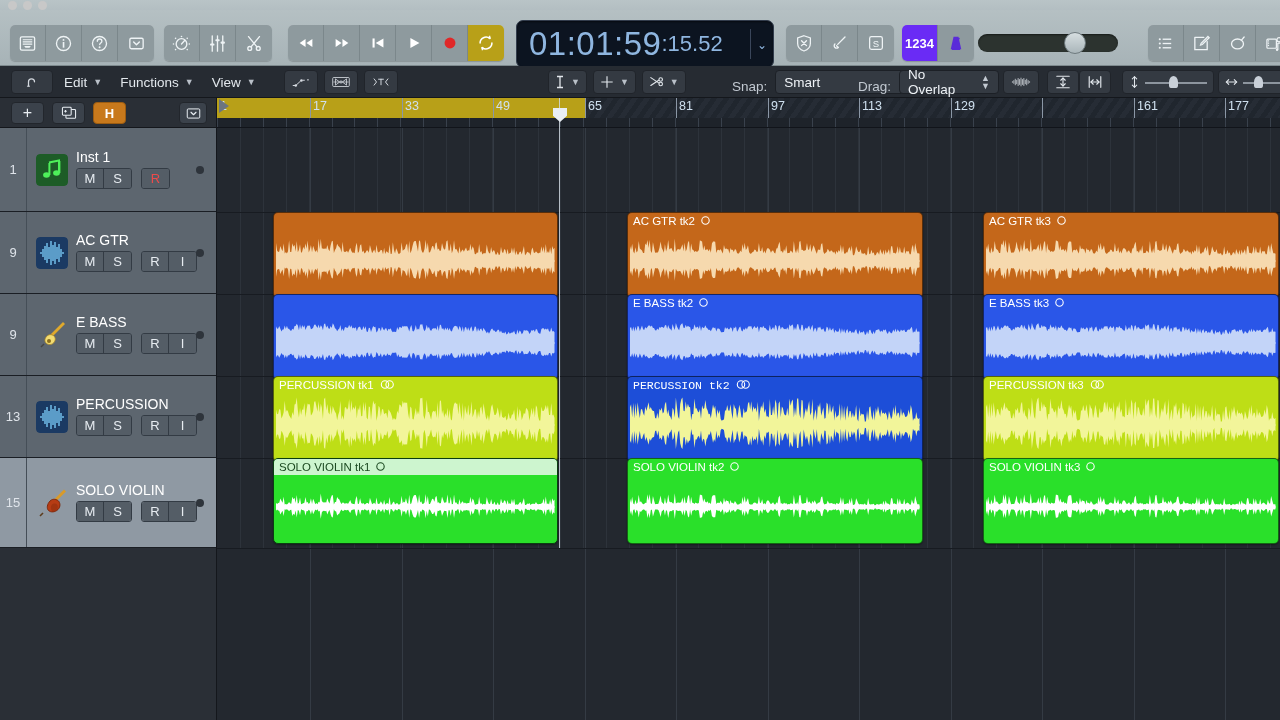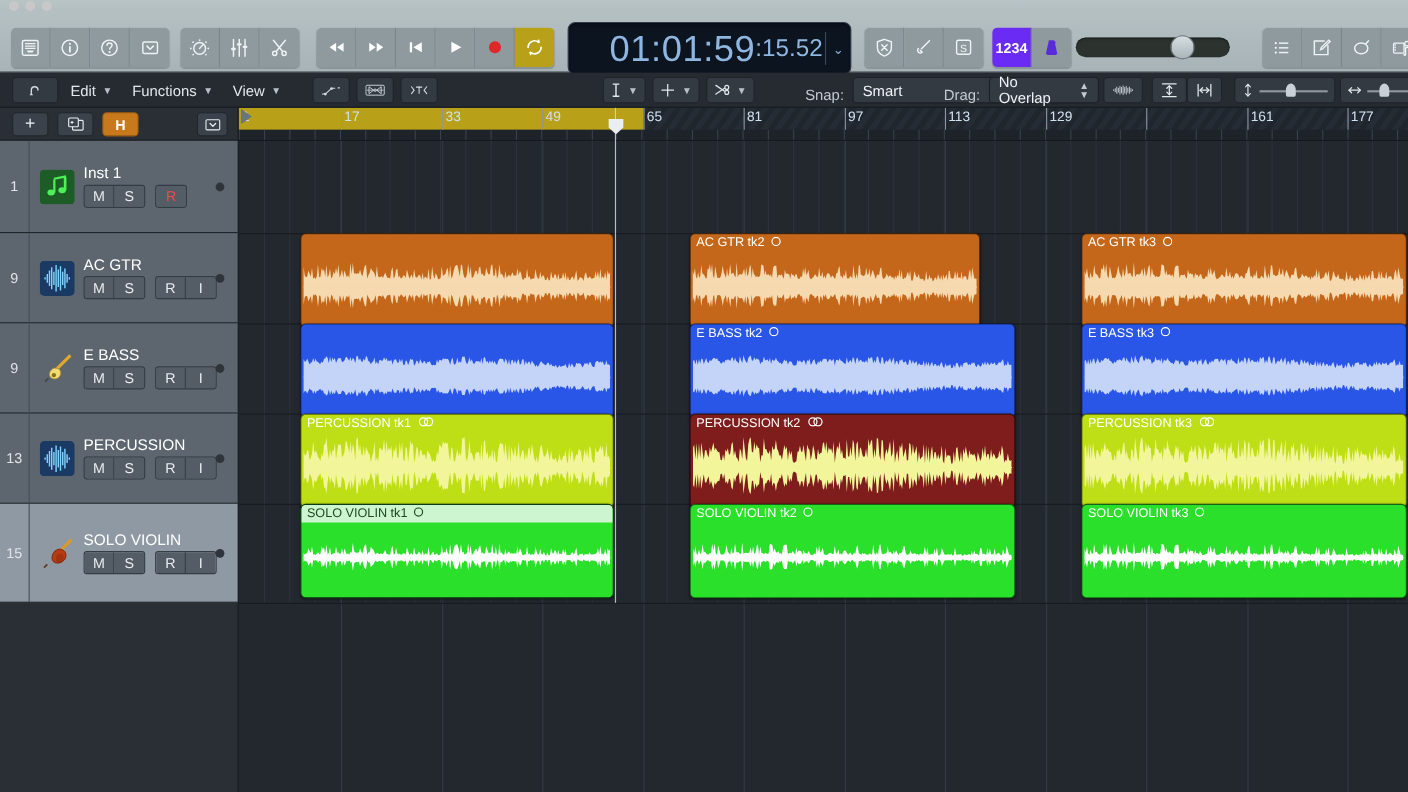--- a/index.html
+++ b/index.html
@@ -20,21 +20,21 @@
      box-shadow:0 1px 0 rgba(255,255,255,.32) inset, 0 1px 1px rgba(0,0,0,.18); }
   .grp .btn{ width:36px; height:36px; background:#8e9a9e; border-right:1px solid #7b878b;
      display:flex; align-items:center; justify-content:center; cursor:default; }
   .grp .btn:last-child{ border-right:none; }
   .grp .btn svg{ display:block; }
   .grp .btn.rec{ background:#8e9a9e; }
   .grp .btn.cyc{ background:#b8a018; }
 
   #lcd{ position:absolute; left:516px; top:10px; width:258px; height:48px;
      background:#0c1420; border-radius:7px; border:1px solid #323c4c;
-     display:flex; align-items:center; box-shadow:0 1px 2px rgba(0,0,0,.5) inset;justify-content:center; }
+     display:flex; align-items:center; box-shadow:0 1px 2px rgba(0,0,0,.5) inset; }
   #lcd .big{ font-size:33px; color:#8fb6e0; letter-spacing:.5px; padding-left:12px;
      font-family:"Liberation Sans", sans-serif; font-weight:300; }
   #lcd .small{ font-size:22px; color:#8fb6e0; font-weight:300; }
   #lcd .sep{ position:absolute; right:22px; top:8px; bottom:8px; width:1px; background:#3a465a; }
   #lcd .chev{ position:absolute; right:6px; top:17px; color:#8fb6e0; font-size:12px; }
 
   #zoomslider{ position:absolute; left:978px; top:24px; width:140px; height:18px;
      background:#2c332f; border-radius:9px; box-shadow:0 1px 2px rgba(0,0,0,.5) inset; }
   #zoomknob{ position:absolute; left:86px; top:-2px; width:22px;height:22px;border-radius:50%;
      background:linear-gradient(#d6dee0,#aab6ba); border:1px solid #6f7b7f; }
@@ -799,21 +799,21 @@
     </div>
   <div id="regions">
       <div class="region" style="left: 56px; top: 84px; width: 285px; height: 86px; background: rgb(196, 103, 26);">
         <div class="wave" style="top: 18px; height: 60px;">
           <svg viewBox="0 0 285 60" preserveAspectRatio="none">
             <path d="M0.0,11.7L1.1,19.5L2.2,21.0L3.3,20.4L4.4,14.9L5.5,17.9L6.6,20.3L7.7,12.5L8.8,22.4L9.9,21.1L11.0,22.6L12.1,20.2L13.2,9.2L14.3,21.1L15.4,20.9L16.5,12.3L17.6,15.7L18.7,13.7L19.8,20.6L20.9,10.0L22.0,21.3L23.1,18.7L24.2,13.3L25.3,22.1L26.4,20.6L27.5,15.8L28.6,18.6L29.7,12.5L30.8,17.8L31.9,9.4L33.0,21.5L34.1,18.6L35.2,14.1L36.3,21.2L37.4,14.7L38.5,18.0L39.6,21.1L40.7,19.0L41.8,21.8L42.9,7.8L44.0,18.3L45.1,7.8L46.2,17.6L47.3,17.5L48.4,18.1L49.5,17.2L50.6,18.2L51.7,14.1L52.8,18.3L53.9,20.2L55.0,14.6L56.1,10.5L57.2,9.8L58.3,22.1L59.4,19.1L60.5,17.2L61.6,12.7L62.7,14.9L63.8,15.9L64.9,17.6L66.0,21.6L67.1,10.8L68.2,20.2L69.3,21.0L70.4,20.8L71.5,19.8L72.6,21.7L73.7,19.2L74.8,16.8L75.9,19.9L77.0,21.7L78.1,21.6L79.2,22.2L80.3,15.2L81.4,11.8L82.5,22.1L83.6,20.4L84.7,14.2L85.8,13.3L86.9,21.2L88.0,19.6L89.1,22.4L90.2,21.4L91.3,19.4L92.4,19.5L93.5,21.8L94.6,14.0L95.7,18.1L96.8,22.2L97.9,20.3L99.0,18.6L100.1,22.2L101.2,13.8L102.3,20.3L103.4,21.6L104.5,20.6L105.6,18.7L106.7,19.3L107.8,23.3L108.9,16.7L110.0,23.1L111.1,20.3L112.2,21.1L113.3,22.3L114.4,13.2L115.5,23.1L116.6,22.7L117.7,11.3L118.8,18.9L119.9,22.6L121.0,17.2L122.1,19.4L123.2,22.8L124.3,22.7L125.4,21.7L126.5,11.3L127.6,19.8L128.7,18.7L129.8,18.1L130.9,14.3L132.0,12.5L133.1,21.8L134.2,9.8L135.3,22.2L136.4,19.8L137.5,14.9L138.6,11.1L139.7,10.1L140.8,10.0L141.9,14.9L143.0,20.4L144.1,9.3L145.2,10.6L146.3,18.4L147.4,21.4L148.5,21.4L149.6,18.1L150.7,8.8L151.8,18.6L152.9,11.4L154.0,21.6L155.1,21.2L156.2,18.5L157.3,15.0L158.4,15.3L159.5,19.0L160.6,12.5L161.7,11.3L162.8,18.7L163.9,17.5L165.0,20.0L166.1,19.4L167.2,12.1L168.3,16.3L169.4,18.7L170.5,17.8L171.6,10.6L172.7,9.3L173.8,19.6L174.9,19.6L176.0,12.4L177.1,22.3L178.2,19.1L179.3,9.3L180.4,18.6L181.5,17.8L182.6,19.8L183.7,22.4L184.8,15.3L185.9,21.8L187.0,19.8L188.1,18.5L189.2,20.7L190.3,18.5L191.4,16.5L192.5,19.9L193.6,19.2L194.7,19.6L195.8,12.8L196.9,19.4L198.0,15.2L199.1,17.5L200.2,22.9L201.3,23.3L202.4,21.3L203.5,22.1L204.6,13.0L205.7,21.4L206.8,20.0L207.9,23.4L209.0,22.3L210.1,22.2L211.2,22.2L212.3,13.6L213.4,19.6L214.5,22.1L215.6,22.4L216.7,16.0L217.8,21.6L218.9,19.3L220.0,19.7L221.1,23.6L222.2,23.6L223.3,20.7L224.4,24.0L225.5,23.5L226.6,15.8L227.7,21.3L228.8,21.9L229.9,18.0L231.0,18.9L232.1,23.6L233.2,17.7L234.3,23.2L235.4,22.0L236.5,21.7L237.6,16.6L238.7,22.3L239.8,16.2L240.9,24.3L242.0,19.8L243.1,23.6L244.2,23.4L245.3,21.0L246.4,20.4L247.5,23.6L248.6,19.5L249.7,15.0L250.8,24.3L251.9,23.0L253.0,20.8L254.1,21.6L255.2,21.8L256.3,24.4L257.4,18.8L258.5,16.5L259.6,21.5L260.7,21.9L261.8,20.2L262.9,21.4L264.0,22.6L265.1,21.7L266.2,21.7L267.3,15.3L268.4,21.0L269.5,15.6L270.6,22.2L271.7,13.0L272.8,22.2L273.9,20.1L275.0,22.2L276.1,16.3L277.2,23.3L278.3,14.9L279.4,18.5L280.5,16.8L280.5,41.5L279.4,40.0L278.3,43.1L277.2,35.9L276.1,41.9L275.0,36.8L273.9,38.6L272.8,36.8L271.7,44.8L270.6,36.8L269.5,42.5L268.4,37.8L267.3,42.8L266.2,37.3L265.1,37.2L264.0,36.5L262.9,37.5L261.8,38.5L260.7,37.1L259.6,37.4L258.5,41.7L257.4,39.7L256.3,34.9L255.2,37.1L254.1,37.3L253.0,38.0L251.9,36.1L250.8,34.9L249.7,43.0L248.6,39.1L247.5,35.5L246.4,38.3L245.3,37.8L244.2,35.7L243.1,35.6L242.0,38.9L240.9,35.0L239.8,42.0L238.7,36.7L237.6,41.6L236.5,37.2L235.4,36.9L234.3,35.9L233.2,40.7L232.1,35.6L231.0,39.6L229.9,40.4L228.8,37.1L227.7,37.6L226.6,42.4L225.5,35.7L224.4,35.3L223.3,38.1L222.2,35.6L221.1,35.6L220.0,38.9L218.9,39.3L217.8,37.3L216.7,42.1L215.6,36.6L214.5,36.9L213.4,39.1L212.3,44.2L211.2,36.8L210.1,36.8L209.0,36.7L207.9,35.7L206.8,38.7L205.7,37.5L204.6,44.8L203.5,36.9L202.4,37.6L201.3,35.8L200.2,36.2L199.1,40.9L198.0,42.8L196.9,39.2L195.8,44.9L194.7,39.1L193.6,39.4L192.5,38.8L191.4,41.8L190.3,40.0L189.2,38.1L188.1,40.0L187.0,38.9L185.9,37.1L184.8,42.8L183.7,36.6L182.6,38.8L181.5,40.6L180.4,39.9L179.3,48.0L178.2,39.4L177.1,36.7L176.0,45.3L174.9,39.0L173.8,39.0L172.7,48.0L171.6,46.9L170.5,40.6L169.4,39.9L168.3,41.9L167.2,45.6L166.1,39.2L165.0,38.7L163.9,40.8L162.8,39.8L161.7,46.2L160.6,45.2L159.5,39.6L158.4,42.8L157.3,43.0L156.2,40.0L155.1,37.7L154.0,37.3L152.9,46.2L151.8,39.9L150.7,48.4L149.6,40.4L148.5,37.4L147.4,37.5L146.3,40.1L145.2,46.9L144.1,48.0L143.0,38.4L141.9,43.1L140.8,47.4L139.7,47.3L138.6,46.5L137.5,43.1L136.4,38.9L135.3,36.8L134.2,47.5L133.1,37.1L132.0,45.2L130.9,43.6L129.8,40.4L128.7,39.8L127.6,38.9L126.5,46.3L125.4,37.2L124.3,36.4L123.2,36.3L122.1,39.2L121.0,41.1L119.9,36.4L118.8,39.7L117.7,46.3L116.6,36.4L115.5,36.0L114.4,44.6L113.3,36.7L112.2,37.7L111.1,38.4L110.0,36.0L108.9,41.5L107.8,35.9L106.7,39.3L105.6,39.8L104.5,38.2L103.4,37.3L102.3,38.5L101.2,44.1L100.1,36.7L99.0,39.9L97.9,38.4L96.8,36.8L95.7,40.3L94.6,43.9L93.5,37.1L92.4,39.1L91.3,39.2L90.2,37.5L89.1,36.6L88.0,39.0L86.9,37.7L85.8,44.6L84.7,43.8L83.6,38.3L82.5,36.9L81.4,45.9L80.3,42.9L79.2,36.8L78.1,37.3L77.0,37.2L75.9,38.8L74.8,41.5L73.7,39.4L72.6,37.2L71.5,38.9L70.4,38.0L69.3,37.8L68.2,38.6L67.1,46.7L66.0,37.3L64.9,40.7L63.8,42.3L62.7,43.2L61.6,45.0L60.5,41.1L59.4,39.5L58.3,36.8L57.2,47.6L56.1,47.0L55.0,43.4L53.9,38.5L52.8,40.2L51.7,43.8L50.6,40.2L49.5,41.1L48.4,40.3L47.3,40.9L46.2,40.8L45.1,49.3L44.0,40.2L42.9,49.3L41.8,37.1L40.7,39.6L39.6,37.8L38.5,40.4L37.4,43.3L36.3,37.7L35.2,43.8L34.1,39.9L33.0,37.4L31.9,47.9L30.8,40.6L29.7,45.2L28.6,39.9L27.5,42.3L26.4,38.1L25.3,36.9L24.2,44.6L23.1,39.8L22.0,37.6L20.9,47.4L19.8,38.2L18.7,44.2L17.6,42.5L16.5,45.4L15.4,37.9L14.3,37.7L13.2,48.1L12.1,38.5L11.0,36.5L9.9,37.7L8.8,36.6L7.7,45.2L6.6,38.4L5.5,40.5L4.4,43.1L3.3,38.3L2.2,37.9L1.1,39.1L0.0,45.9Z" transform="translate(2,0)" fill="#f6d9ae"></path>
             <rect x="2" y="29.5" width="281" height="1" fill="#f6d9ae" opacity=".9"></rect>
           </svg>
         </div>
       </div>
-      <div class="region" style="left: 410px; top: 84px; width: 264px; height: 86px; background: rgb(196, 103, 26);">
+      <div class="region" style="left: 410px; top: 84px; width: 296px; height: 86px; background: rgb(196, 103, 26);">
         <div class="rtitle">
           <span>AC GTR tk2</span>
           <span><svg width="9" height="9" viewBox="0 0 9 9">
               <circle cx="4.5" cy="4.5" r="3.7" fill="none" stroke="#ffffff" stroke-width="1.1"></circle>
             </svg></span>
         </div>
         <div class="wave" style="top: 18px; height: 60px;">
           <svg viewBox="0 0 296 60" preserveAspectRatio="none">
             <path d="M0.0,15.1L1.1,19.1L2.2,12.7L3.3,20.5L4.4,22.4L5.5,16.3L6.6,21.4L7.7,20.1L8.8,9.9L9.9,17.6L11.0,18.4L12.1,19.5L13.2,21.9L14.3,21.9L15.4,12.6L16.5,14.3L17.6,9.1L18.7,17.1L19.8,8.8L20.9,19.9L22.0,21.9L23.1,11.0L24.2,16.7L25.3,21.8L26.4,21.5L27.5,21.8L28.6,20.6L29.7,16.8L30.8,10.4L31.9,16.7L33.0,19.1L34.1,21.7L35.2,12.9L36.3,20.5L37.4,17.0L38.5,8.9L39.6,18.4L40.7,17.5L41.8,17.0L42.9,19.7L44.0,21.0L45.1,7.4L46.2,21.1L47.3,18.7L48.4,18.0L49.5,18.6L50.6,18.6L51.7,16.3L52.8,13.2L53.9,20.3L55.0,11.8L56.1,20.4L57.2,17.9L58.3,11.8L59.4,9.7L60.5,21.9L61.6,12.4L62.7,18.4L63.8,19.1L64.9,21.1L66.0,20.0L67.1,20.8L68.2,20.5L69.3,19.1L70.4,9.3L71.5,9.9L72.6,10.4L73.7,19.2L74.8,14.6L75.9,19.3L77.0,18.5L78.1,18.3L79.2,20.2L80.3,18.0L81.4,21.8L82.5,12.6L83.6,10.5L84.7,10.6L85.8,10.7L86.9,22.0L88.0,19.0L89.1,18.7L90.2,19.4L91.3,18.0L92.4,20.6L93.5,22.5L94.6,14.0L95.7,18.3L96.8,17.2L97.9,18.3L99.0,18.2L100.1,22.5L101.2,17.1L102.3,19.1L103.4,18.8L104.5,21.1L105.6,18.3L106.7,18.4L107.8,22.0L108.9,22.7L110.0,22.1L111.1,19.6L112.2,21.3L113.3,12.9L114.4,18.6L115.5,11.8L116.6,19.0L117.7,17.5L118.8,14.3L119.9,20.9L121.0,22.8L122.1,22.4L123.2,21.3L124.3,20.7L125.4,18.4L126.5,18.9L127.6,20.9L128.7,20.5L129.8,11.9L130.9,20.0L132.0,20.2L133.1,15.9L134.2,22.2L135.3,19.4L136.4,22.5L137.5,18.8L138.6,17.1L139.7,17.6L140.8,18.7L141.9,21.8L143.0,19.7L144.1,19.6L145.2,21.8L146.3,22.5L147.4,17.5L148.5,17.3L149.6,13.2L150.7,10.8L151.8,20.4L152.9,19.9L154.0,22.1L155.1,18.0L156.2,20.6L157.3,14.2L158.4,22.2L159.5,21.9L160.6,22.1L161.7,19.6L162.8,20.5L163.9,22.1L165.0,10.0L166.1,19.0L167.2,22.3L168.3,17.2L169.4,22.3L170.5,10.7L171.6,9.9L172.7,19.0L173.8,18.7L174.9,20.1L176.0,19.4L177.1,18.9L178.2,12.1L179.3,18.7L180.4,18.4L181.5,12.9L182.6,21.3L183.7,17.7L184.8,14.3L185.9,17.1L187.0,20.2L188.1,22.7L189.2,18.7L190.3,18.6L191.4,19.3L192.5,12.9L193.6,12.2L194.7,20.7L195.8,22.9L196.9,21.7L198.0,21.0L199.1,17.7L200.2,19.6L201.3,20.9L202.4,19.2L203.5,20.0L204.6,21.7L205.7,20.4L206.8,23.5L207.9,19.7L209.0,22.1L210.1,19.0L211.2,20.7L212.3,13.4L213.4,22.1L214.5,14.7L215.6,22.4L216.7,22.7L217.8,21.3L218.9,21.6L220.0,18.1L221.1,16.0L222.2,20.5L223.3,14.6L224.4,23.8L225.5,24.4L226.6,21.2L227.7,15.3L228.8,18.7L229.9,21.0L231.0,21.1L232.1,17.9L233.2,22.5L234.3,22.4L235.4,22.8L236.5,22.1L237.6,24.6L238.7,23.2L239.8,15.2L240.9,23.2L242.0,22.8L243.1,18.8L244.2,22.4L245.3,21.3L246.4,24.6L247.5,24.1L248.6,21.4L249.7,21.2L250.8,23.7L251.9,18.1L253.0,21.1L254.1,23.6L255.2,18.7L256.3,24.3L257.4,18.4L258.5,22.4L259.6,20.7L260.7,18.0L261.8,23.9L262.9,15.3L264.0,15.3L265.1,22.1L266.2,21.8L267.3,22.7L268.4,20.9L269.5,14.9L270.6,22.6L271.7,15.7L272.8,21.4L273.9,21.3L275.0,22.1L276.1,15.6L277.2,23.0L278.3,20.1L279.4,20.4L280.5,20.0L281.6,23.2L282.7,23.3L283.8,16.4L284.9,13.8L286.0,22.1L287.1,12.0L288.2,17.7L289.3,22.3L290.4,22.2L291.5,22.7L291.5,36.3L290.4,36.8L289.3,36.7L288.2,40.7L287.1,45.6L286.0,36.8L284.9,44.1L283.8,41.9L282.7,35.8L281.6,35.9L280.5,38.7L279.4,38.3L278.3,38.6L277.2,36.1L276.1,42.5L275.0,36.9L273.9,37.6L272.8,37.4L271.7,42.4L270.6,36.4L269.5,43.1L268.4,37.9L267.3,36.4L266.2,37.1L265.1,36.9L264.0,42.8L262.9,42.8L261.8,35.3L260.7,40.4L259.6,38.1L258.5,36.6L257.4,40.1L256.3,34.9L255.2,39.8L254.1,35.6L253.0,37.8L251.9,40.4L250.8,35.4L249.7,37.7L248.6,37.5L247.5,35.2L246.4,34.7L245.3,37.5L244.2,36.6L243.1,39.7L242.0,36.3L240.9,35.9L239.8,42.9L238.7,35.9L237.6,34.7L236.5,36.9L235.4,36.2L234.3,36.6L233.2,36.6L232.1,40.5L231.0,37.7L229.9,37.8L228.8,39.8L227.7,42.8L226.6,37.7L225.5,34.9L224.4,35.4L223.3,43.4L222.2,38.3L221.1,42.1L220.0,40.3L218.9,37.3L217.8,37.5L216.7,36.4L215.6,36.6L214.5,43.3L213.4,36.9L212.3,44.5L211.2,38.1L210.1,39.6L209.0,36.9L207.9,39.0L206.8,35.6L205.7,38.3L204.6,37.2L203.5,38.7L202.4,39.4L201.3,37.9L200.2,39.0L199.1,40.7L198.0,37.8L196.9,37.2L195.8,36.2L194.7,38.1L193.6,45.4L192.5,44.9L191.4,39.3L190.3,39.9L189.2,39.8L188.1,36.3L187.0,38.6L185.9,41.3L184.8,43.6L183.7,40.7L182.6,37.6L181.5,44.9L180.4,40.1L179.3,39.8L178.2,45.6L177.1,39.6L176.0,39.2L174.9,38.6L173.8,39.8L172.7,39.6L171.6,47.4L170.5,46.8L169.4,36.7L168.3,41.1L167.2,36.7L166.1,39.5L165.0,47.4L163.9,36.8L162.8,38.2L161.7,39.0L160.6,36.8L159.5,37.1L158.4,36.7L157.3,43.8L156.2,38.2L155.1,40.4L154.0,36.8L152.9,38.8L151.8,38.4L150.7,46.7L149.6,44.6L148.5,41.1L147.4,40.8L146.3,36.6L145.2,37.1L144.1,39.1L143.0,39.0L141.9,37.1L140.8,39.8L139.7,40.8L138.6,41.2L137.5,39.7L136.4,36.5L135.3,39.2L134.2,36.8L133.1,42.3L132.0,38.6L130.9,38.7L129.8,45.7L128.7,38.2L127.6,37.9L126.5,39.6L125.4,40.1L124.3,38.1L123.2,37.6L122.1,36.6L121.0,36.2L119.9,37.9L118.8,43.7L117.7,40.8L116.6,39.6L115.5,45.9L114.4,39.9L113.3,44.8L112.2,37.6L111.1,39.0L110.0,36.9L108.9,36.3L107.8,36.9L106.7,40.1L105.6,40.2L104.5,37.8L103.4,39.8L102.3,39.5L101.2,41.2L100.1,36.5L99.0,40.3L97.9,40.2L96.8,41.1L95.7,40.2L94.6,43.9L93.5,36.5L92.4,38.2L91.3,40.4L90.2,39.3L89.1,39.8L88.0,39.6L86.9,36.9L85.8,46.7L84.7,46.9L83.6,46.9L82.5,45.1L81.4,37.1L80.3,40.4L79.2,38.5L78.1,40.2L77.0,40.0L75.9,39.3L74.8,43.4L73.7,39.4L72.6,47.0L71.5,47.4L70.4,48.0L69.3,39.5L68.2,38.3L67.1,38.0L66.0,38.7L64.9,37.8L63.8,39.5L62.7,40.1L61.6,45.3L60.5,37.0L59.4,47.7L58.3,45.9L57.2,40.5L56.1,38.4L55.0,45.8L53.9,38.4L52.8,44.6L51.7,41.9L50.6,39.9L49.5,39.9L48.4,40.4L47.3,39.9L46.2,37.8L45.1,49.7L44.0,37.9L42.9,39.0L41.8,41.3L40.7,40.8L39.6,40.1L38.5,48.3L37.4,41.3L36.3,38.3L35.2,44.9L34.1,37.2L33.0,39.5L31.9,41.6L30.8,47.1L29.7,41.5L28.6,38.2L27.5,37.1L26.4,37.4L25.3,37.1L24.2,41.5L23.1,46.5L22.0,37.0L20.9,38.8L19.8,48.4L18.7,41.2L17.6,48.1L16.5,43.6L15.4,45.1L14.3,37.0L13.2,37.1L12.1,39.2L11.0,40.1L9.9,40.7L8.8,47.4L7.7,38.6L6.6,37.5L5.5,41.9L4.4,36.7L3.3,38.3L2.2,45.0L1.1,39.5L0.0,42.9Z" transform="translate(2,0)" fill="#f6d9ae"></path>
             <rect x="2" y="29.5" width="292" height="1" fill="#f6d9ae" opacity=".9"></rect>
@@ -878,21 +878,21 @@
               <circle cx="9.6" cy="4.5" r="3.7" fill="none" stroke="#ffffff" stroke-width="1.1"></circle>
             </svg></span>
         </div>
         <div class="wave" style="top: 18px; height: 60px;">
           <svg viewBox="0 0 285 60" preserveAspectRatio="none">
             <path d="M0.0,14.4L1.1,19.2L2.2,18.7L3.3,14.1L4.4,14.8L5.5,23.4L6.6,21.0L7.7,17.6L8.8,5.8L9.9,17.1L11.0,14.7L12.1,16.6L13.2,20.3L14.3,21.9L15.4,24.1L16.5,17.0L17.6,20.5L18.7,9.4L19.8,8.9L20.9,2.5L22.0,14.9L23.1,22.4L24.2,12.7L25.3,20.0L26.4,14.5L27.5,14.7L28.6,7.9L29.7,22.6L30.8,14.5L31.9,8.6L33.0,9.5L34.1,9.2L35.2,20.6L36.3,19.0L37.4,16.2L38.5,6.7L39.6,6.3L40.7,11.6L41.8,16.6L42.9,6.0L44.0,17.6L45.1,8.4L46.2,12.8L47.3,23.9L48.4,4.2L49.5,2.4L50.6,15.6L51.7,9.0L52.8,17.4L53.9,19.5L55.0,10.0L56.1,19.8L57.2,11.1L58.3,14.3L59.4,16.7L60.5,18.4L61.6,25.2L62.7,19.7L63.8,16.6L64.9,5.8L66.0,24.4L67.1,20.2L68.2,25.1L69.3,12.7L70.4,11.9L71.5,14.7L72.6,13.0L73.7,3.9L74.8,17.7L75.9,5.2L77.0,15.5L78.1,11.7L79.2,14.5L80.3,9.9L81.4,23.4L82.5,12.7L83.6,15.6L84.7,9.3L85.8,21.2L86.9,21.0L88.0,6.7L89.1,16.5L90.2,6.7L91.3,22.8L92.4,24.5L93.5,11.2L94.6,12.3L95.7,25.1L96.8,14.3L97.9,5.5L99.0,9.5L100.1,7.7L101.2,25.7L102.3,20.6L103.4,10.8L104.5,12.7L105.6,21.5L106.7,14.6L107.8,14.0L108.9,19.2L110.0,18.2L111.1,18.1L112.2,23.3L113.3,14.3L114.4,16.1L115.5,17.8L116.6,20.9L117.7,25.2L118.8,22.7L119.9,24.7L121.0,23.8L122.1,15.8L123.2,18.6L124.3,9.4L125.4,10.0L126.5,12.4L127.6,5.8L128.7,8.8L129.8,7.0L130.9,8.3L132.0,7.2L133.1,18.3L134.2,24.2L135.3,11.4L136.4,12.9L137.5,24.0L138.6,24.6L139.7,18.7L140.8,13.0L141.9,20.0L143.0,15.8L144.1,19.8L145.2,3.3L146.3,3.3L147.4,2.8L148.5,20.6L149.6,24.5L150.7,18.3L151.8,4.5L152.9,17.2L154.0,16.7L155.1,20.6L156.2,24.8L157.3,17.8L158.4,15.7L159.5,16.8L160.6,15.5L161.7,22.9L162.8,6.9L163.9,24.1L165.0,6.3L166.1,5.2L167.2,18.9L168.3,14.8L169.4,22.7L170.5,18.1L171.6,21.1L172.7,12.8L173.8,23.4L174.9,14.2L176.0,24.2L177.1,25.4L178.2,14.8L179.3,9.2L180.4,7.3L181.5,8.8L182.6,8.8L183.7,19.6L184.8,6.9L185.9,17.6L187.0,24.6L188.1,7.8L189.2,25.7L190.3,10.6L191.4,16.2L192.5,19.9L193.6,9.5L194.7,20.8L195.8,17.7L196.9,6.2L198.0,22.3L199.1,18.9L200.2,14.3L201.3,14.5L202.4,24.2L203.5,16.1L204.6,22.5L205.7,13.2L206.8,11.6L207.9,20.0L209.0,8.2L210.1,14.7L211.2,21.8L212.3,24.8L213.4,19.7L214.5,26.1L215.6,19.2L216.7,11.8L217.8,9.2L218.9,14.8L220.0,20.0L221.1,20.0L222.2,17.8L223.3,12.3L224.4,18.1L225.5,23.1L226.6,14.0L227.7,21.8L228.8,22.8L229.9,22.8L231.0,20.7L232.1,25.6L233.2,23.5L234.3,17.6L235.4,23.5L236.5,23.4L237.6,19.4L238.7,19.6L239.8,14.4L240.9,23.9L242.0,26.3L243.1,10.9L244.2,23.4L245.3,13.9L246.4,16.5L247.5,24.9L248.6,21.7L249.7,17.7L250.8,19.3L251.9,13.0L253.0,14.0L254.1,16.4L255.2,25.7L256.3,20.1L257.4,12.7L258.5,19.9L259.6,12.6L260.7,22.5L261.8,10.3L262.9,12.5L264.0,21.5L265.1,25.6L266.2,25.5L267.3,11.5L268.4,16.1L269.5,15.9L270.6,13.9L271.7,9.9L272.8,14.5L273.9,10.0L275.0,20.0L276.1,20.1L277.2,8.0L278.3,20.6L279.4,19.4L280.5,23.0L280.5,36.1L279.4,39.2L278.3,38.1L277.2,49.1L276.1,38.6L275.0,38.7L273.9,47.4L272.8,43.5L271.7,47.5L270.6,44.0L269.5,42.2L268.4,42.1L267.3,46.1L266.2,33.9L265.1,33.8L264.0,37.4L262.9,45.2L261.8,47.1L260.7,36.5L259.6,45.1L258.5,38.7L257.4,45.1L256.3,38.6L255.2,33.7L254.1,41.8L253.0,43.9L251.9,44.8L250.8,39.3L249.7,40.7L248.6,37.2L247.5,34.5L246.4,41.7L245.3,44.0L244.2,35.8L243.1,46.6L242.0,33.2L240.9,35.3L239.8,43.6L238.7,39.0L237.6,39.2L236.5,35.7L235.4,35.6L234.3,40.7L233.2,35.6L232.1,33.8L231.0,38.1L229.9,36.3L228.8,36.3L227.7,37.1L226.6,43.9L225.5,36.0L224.4,40.3L223.3,45.4L222.2,40.6L221.1,38.7L220.0,38.7L218.9,43.2L217.8,48.0L216.7,45.8L215.6,39.4L214.5,33.4L213.4,39.0L212.3,34.5L211.2,37.1L210.1,43.3L209.0,48.9L207.9,38.7L206.8,46.0L205.7,44.6L204.6,36.5L203.5,42.1L202.4,35.0L201.3,43.5L200.2,43.7L199.1,39.6L198.0,36.7L196.9,50.7L195.8,40.7L194.7,38.0L193.6,47.8L192.5,38.8L191.4,42.0L190.3,46.9L189.2,33.7L188.1,49.3L187.0,34.7L185.9,40.7L184.8,50.1L183.7,39.1L182.6,48.4L181.5,48.4L180.4,49.7L179.3,48.1L178.2,43.3L177.1,34.0L176.0,35.1L174.9,43.8L173.8,35.7L172.7,45.0L171.6,37.7L170.5,40.3L169.4,36.4L168.3,43.2L167.2,39.7L166.1,51.5L165.0,50.6L163.9,35.2L162.8,50.1L161.7,36.2L160.6,42.6L159.5,41.5L158.4,42.4L157.3,40.6L156.2,34.5L155.1,38.2L154.0,41.6L152.9,41.1L151.8,52.2L150.7,40.2L149.6,34.8L148.5,38.2L147.4,53.7L146.3,53.2L145.2,53.2L144.1,38.9L143.0,42.4L141.9,38.7L140.8,44.8L139.7,39.8L138.6,34.7L137.5,35.2L136.4,44.9L135.3,46.1L134.2,35.1L133.1,40.2L132.0,49.8L130.9,48.9L129.8,50.0L128.7,48.4L127.6,51.1L126.5,45.3L125.4,47.4L124.3,47.9L123.2,40.0L122.1,42.4L121.0,35.4L119.9,34.6L118.8,36.3L117.7,34.1L116.6,38.0L115.5,40.6L114.4,42.1L113.3,43.7L112.2,35.8L111.1,40.4L110.0,40.3L108.9,39.4L107.8,43.9L106.7,43.4L105.6,37.4L104.5,45.0L103.4,46.7L102.3,38.1L101.2,33.7L100.1,49.4L99.0,47.8L97.9,51.3L96.8,43.6L95.7,34.3L94.6,45.4L93.5,46.4L92.4,34.8L91.3,36.2L90.2,50.2L89.1,41.8L88.0,50.2L86.9,37.8L85.8,37.6L84.7,48.0L83.6,42.5L82.5,45.0L81.4,35.8L80.3,47.5L79.2,43.4L78.1,45.9L77.0,42.6L75.9,51.6L74.8,40.7L73.7,52.7L72.6,44.8L71.5,43.3L70.4,45.8L69.3,45.1L68.2,34.2L67.1,38.5L66.0,34.8L64.9,51.1L63.8,41.7L62.7,38.9L61.6,34.1L60.5,40.1L59.4,41.5L58.3,43.6L57.2,46.5L56.1,38.9L55.0,47.4L53.9,39.1L52.8,41.0L51.7,48.2L50.6,42.5L49.5,54.0L48.4,52.4L47.3,35.3L46.2,45.0L45.1,48.8L44.0,40.8L42.9,50.9L41.8,41.7L40.7,46.0L39.6,50.7L38.5,50.2L37.4,42.0L36.3,39.5L35.2,38.2L34.1,48.1L33.0,47.8L31.9,48.7L30.8,43.5L29.7,36.4L28.6,49.3L27.5,43.3L26.4,43.4L25.3,38.7L24.2,45.0L23.1,36.6L22.0,43.2L20.9,53.9L19.8,48.4L18.7,47.9L17.6,38.2L16.5,41.3L15.4,35.2L14.3,37.1L13.2,38.5L12.1,41.6L11.0,43.3L9.9,41.2L8.8,51.0L7.7,40.8L6.6,37.8L5.5,35.7L4.4,43.2L3.3,43.9L2.2,39.8L1.1,39.4L0.0,43.6Z" transform="translate(2,0)" fill="#f2f59a"></path>
             <rect x="2" y="29.5" width="281" height="1" fill="#f2f59a" opacity=".9"></rect>
           </svg>
         </div>
       </div>
-      <div class="region" style="left: 410px; top: 248px; width: 296px; height: 86px; background: #7f1d1d;">
+      <div class="region" style="left: 410px; top: 248px; width: 296px; height: 86px; background: #1d4ed8; font-family: Liberation Mono, monospace;">
         <div class="rtitle">
           <span>PERCUSSION tk2</span>
           <span><svg width="15" height="9" viewBox="0 0 15 9">
               <circle cx="5" cy="4.5" r="3.7" fill="none" stroke="#ffffff" stroke-width="1.1"></circle>
               <circle cx="9.6" cy="4.5" r="3.7" fill="none" stroke="#ffffff" stroke-width="1.1"></circle>
             </svg></span>
         </div>
         <div class="wave" style="top: 18px; height: 60px;">
           <svg viewBox="0 0 296 60" preserveAspectRatio="none">
             <path d="M0.0,12.3L1.1,9.2L2.2,22.3L3.3,7.8L4.4,23.4L5.5,8.0L6.6,21.6L7.7,7.2L8.8,15.9L9.9,23.0L11.0,14.4L12.1,14.0L13.2,18.1L14.3,20.8L15.4,11.6L16.5,16.1L17.6,11.8L18.7,7.3L19.8,14.6L20.9,12.0L22.0,14.8L23.1,16.0L24.2,16.1L25.3,23.1L26.4,23.5L27.5,17.7L28.6,23.8L29.7,13.7L30.8,15.7L31.9,12.5L33.0,18.6L34.1,17.1L35.2,9.1L36.3,6.7L37.4,19.5L38.5,14.5L39.6,20.6L40.7,21.8L41.8,25.0L42.9,12.7L44.0,15.0L45.1,22.6L46.2,2.4L47.3,12.4L48.4,21.4L49.5,24.1L50.6,9.0L51.7,4.2L52.8,2.4L53.9,15.7L55.0,16.3L56.1,6.3L57.2,13.8L58.3,8.8L59.4,12.0L60.5,12.2L61.6,25.3L62.7,18.9L63.8,19.1L64.9,3.5L66.0,13.5L67.1,13.2L68.2,16.3L69.3,17.6L70.4,14.0L71.5,23.7L72.6,10.3L73.7,14.1L74.8,13.0L75.9,5.1L77.0,13.0L78.1,15.3L79.2,19.3L80.3,18.7L81.4,23.2L82.5,16.2L83.6,9.6L84.7,13.9L85.8,10.8L86.9,23.3L88.0,14.2L89.1,18.9L90.2,15.1L91.3,24.0L92.4,25.8L93.5,25.0L94.6,24.4L95.7,15.6L96.8,15.4L97.9,9.9L99.0,15.6L100.1,15.7L101.2,9.3L102.3,17.7L103.4,24.1L104.5,9.1L105.6,12.7L106.7,14.0L107.8,23.3L108.9,17.8L110.0,9.7L111.1,14.6L112.2,22.3L113.3,22.7L114.4,12.9L115.5,18.3L116.6,16.8L117.7,16.5L118.8,8.5L119.9,6.8L121.0,14.8L122.1,6.3L123.2,17.4L124.3,11.3L125.4,14.4L126.5,12.6L127.6,17.4L128.7,6.7L129.8,25.7L130.9,16.6L132.0,10.5L133.1,13.5L134.2,6.2L135.3,18.1L136.4,13.8L137.5,21.4L138.6,21.2L139.7,22.4L140.8,4.1L141.9,20.0L143.0,20.0L144.1,11.2L145.2,20.0L146.3,4.6L147.4,8.2L148.5,24.4L149.6,8.6L150.7,6.2L151.8,21.9L152.9,11.6L154.0,13.2L155.1,18.6L156.2,20.4L157.3,19.7L158.4,12.7L159.5,21.2L160.6,3.6L161.7,10.7L162.8,6.3L163.9,4.6L165.0,22.6L166.1,12.4L167.2,20.9L168.3,3.4L169.4,3.6L170.5,18.4L171.6,23.2L172.7,5.0L173.8,5.5L174.9,24.8L176.0,17.7L177.1,12.9L178.2,17.7L179.3,11.4L180.4,6.0L181.5,20.4L182.6,17.3L183.7,3.8L184.8,25.7L185.9,18.6L187.0,14.0L188.1,25.0L189.2,9.8L190.3,12.7L191.4,7.4L192.5,20.7L193.6,16.4L194.7,12.5L195.8,23.7L196.9,23.1L198.0,7.6L199.1,9.2L200.2,19.8L201.3,8.3L202.4,17.8L203.5,15.1L204.6,10.4L205.7,25.6L206.8,15.3L207.9,22.7L209.0,20.9L210.1,20.0L211.2,8.3L212.3,26.1L213.4,9.3L214.5,23.8L215.6,11.0L216.7,25.6L217.8,15.4L218.9,10.6L220.0,23.0L221.1,15.9L222.2,16.2L223.3,23.0L224.4,17.6L225.5,22.5L226.6,19.4L227.7,10.0L228.8,24.0L229.9,26.4L231.0,12.0L232.1,21.2L233.2,18.5L234.3,19.4L235.4,19.2L236.5,26.7L237.6,26.2L238.7,15.3L239.8,25.2L240.9,12.4L242.0,11.3L243.1,20.4L244.2,25.0L245.3,14.7L246.4,25.4L247.5,12.9L248.6,18.0L249.7,11.0L250.8,16.9L251.9,22.0L253.0,14.2L254.1,18.7L255.2,17.5L256.3,19.3L257.4,17.2L258.5,20.3L259.6,25.2L260.7,16.0L261.8,19.8L262.9,24.2L264.0,21.4L265.1,12.1L266.2,20.1L267.3,9.7L268.4,21.4L269.5,17.8L270.6,17.8L271.7,23.3L272.8,13.1L273.9,21.1L275.0,17.1L276.1,18.8L277.2,22.1L278.3,21.7L279.4,20.3L280.5,14.5L281.6,19.8L282.7,10.0L283.8,14.4L284.9,25.7L286.0,23.0L287.1,24.2L288.2,17.0L289.3,23.1L290.4,24.0L291.5,23.0L291.5,36.0L290.4,35.2L289.3,36.0L288.2,41.3L287.1,35.0L286.0,36.1L284.9,33.7L283.8,43.5L282.7,47.3L281.6,38.8L280.5,43.5L279.4,38.5L278.3,37.2L277.2,36.9L276.1,39.7L275.0,41.2L273.9,37.8L272.8,44.7L271.7,35.8L270.6,40.6L269.5,40.6L268.4,37.5L267.3,47.7L266.2,38.6L265.1,45.5L264.0,37.4L262.9,35.0L261.8,38.9L260.7,42.2L259.6,34.2L258.5,38.4L257.4,41.1L256.3,39.3L255.2,40.9L254.1,39.8L253.0,43.7L251.9,36.9L250.8,41.4L249.7,46.5L248.6,40.5L247.5,44.9L246.4,34.0L245.3,43.3L244.2,34.3L243.1,38.3L242.0,46.2L240.9,45.3L239.8,34.1L238.7,42.8L237.6,33.3L236.5,32.8L235.4,39.4L234.3,39.2L233.2,40.0L232.1,37.6L231.0,45.7L229.9,33.1L228.8,35.2L227.7,47.4L226.6,39.3L225.5,36.5L224.4,40.8L223.3,36.1L222.2,42.0L221.1,42.2L220.0,36.1L218.9,46.8L217.8,42.7L216.7,33.8L215.6,46.5L214.5,35.4L213.4,48.0L212.3,33.4L211.2,48.9L210.1,38.7L209.0,37.9L207.9,36.4L206.8,42.8L205.7,33.8L204.6,47.1L203.5,43.0L202.4,40.6L201.3,48.9L200.2,38.9L199.1,48.1L198.0,49.5L196.9,36.0L195.8,35.5L194.7,45.2L193.6,41.8L192.5,38.1L191.4,49.7L190.3,45.1L189.2,47.5L188.1,34.3L187.0,43.9L185.9,39.9L184.8,33.8L183.7,52.8L182.6,41.1L181.5,38.4L180.4,50.9L179.3,46.2L178.2,40.7L177.1,44.9L176.0,40.7L174.9,34.6L173.8,51.3L172.7,51.7L171.6,35.9L170.5,40.1L169.4,53.0L168.3,53.1L167.2,37.9L166.1,45.3L165.0,36.5L163.9,52.1L162.8,50.6L161.7,46.8L160.6,53.0L159.5,37.6L158.4,45.0L157.3,38.9L156.2,38.3L155.1,39.9L154.0,44.6L152.9,46.0L151.8,37.0L150.7,50.7L149.6,48.6L148.5,34.8L147.4,48.9L146.3,52.1L145.2,38.7L144.1,46.3L143.0,38.7L141.9,38.7L140.8,52.6L139.7,36.6L138.6,37.7L137.5,37.5L136.4,44.1L135.3,40.3L134.2,50.7L133.1,44.3L132.0,46.9L130.9,41.6L129.8,33.8L128.7,50.2L127.6,41.0L126.5,45.2L125.4,43.6L124.3,46.2L123.2,40.9L122.1,50.6L121.0,43.3L119.9,50.2L118.8,48.7L117.7,41.8L116.6,41.5L115.5,40.1L114.4,44.8L113.3,36.4L112.2,36.7L111.1,43.4L110.0,47.6L108.9,40.6L107.8,35.8L106.7,43.9L105.6,45.0L104.5,48.2L103.4,35.1L102.3,40.7L101.2,48.0L100.1,42.5L99.0,42.5L97.9,47.5L96.8,42.7L95.7,42.6L94.6,34.9L93.5,34.3L92.4,33.7L91.3,35.2L90.2,42.9L89.1,39.7L88.0,43.7L86.9,35.8L85.8,46.7L84.7,44.0L83.6,47.8L82.5,42.0L81.4,35.9L80.3,39.8L79.2,39.3L78.1,42.8L77.0,44.8L75.9,51.6L74.8,44.8L73.7,43.8L72.6,47.2L71.5,35.5L70.4,43.9L69.3,40.8L68.2,41.9L67.1,44.6L66.0,44.4L64.9,53.0L63.8,39.5L62.7,39.7L61.6,34.1L60.5,45.5L59.4,45.7L58.3,48.4L57.2,44.1L56.1,50.6L55.0,41.9L53.9,42.4L52.8,54.0L51.7,52.5L50.6,48.3L49.5,35.2L48.4,37.4L47.3,45.3L46.2,54.0L45.1,36.4L44.0,43.0L42.9,45.0L41.8,34.3L40.7,37.1L39.6,38.1L38.5,43.5L37.4,39.1L36.3,50.3L35.2,48.2L34.1,41.2L33.0,39.9L31.9,45.2L30.8,42.4L29.7,44.2L28.6,35.4L27.5,40.7L26.4,35.6L25.3,36.0L24.2,42.1L23.1,42.2L22.0,43.2L20.9,45.7L19.8,43.4L18.7,49.7L17.6,45.8L16.5,42.1L15.4,46.0L14.3,38.0L13.2,40.4L12.1,43.9L11.0,43.5L9.9,36.1L8.8,42.3L7.7,49.8L6.6,37.3L5.5,49.1L4.4,35.7L3.3,49.3L2.2,36.7L1.1,48.1L0.0,45.4Z" transform="translate(2,0)" fill="#f2f59a"></path>

